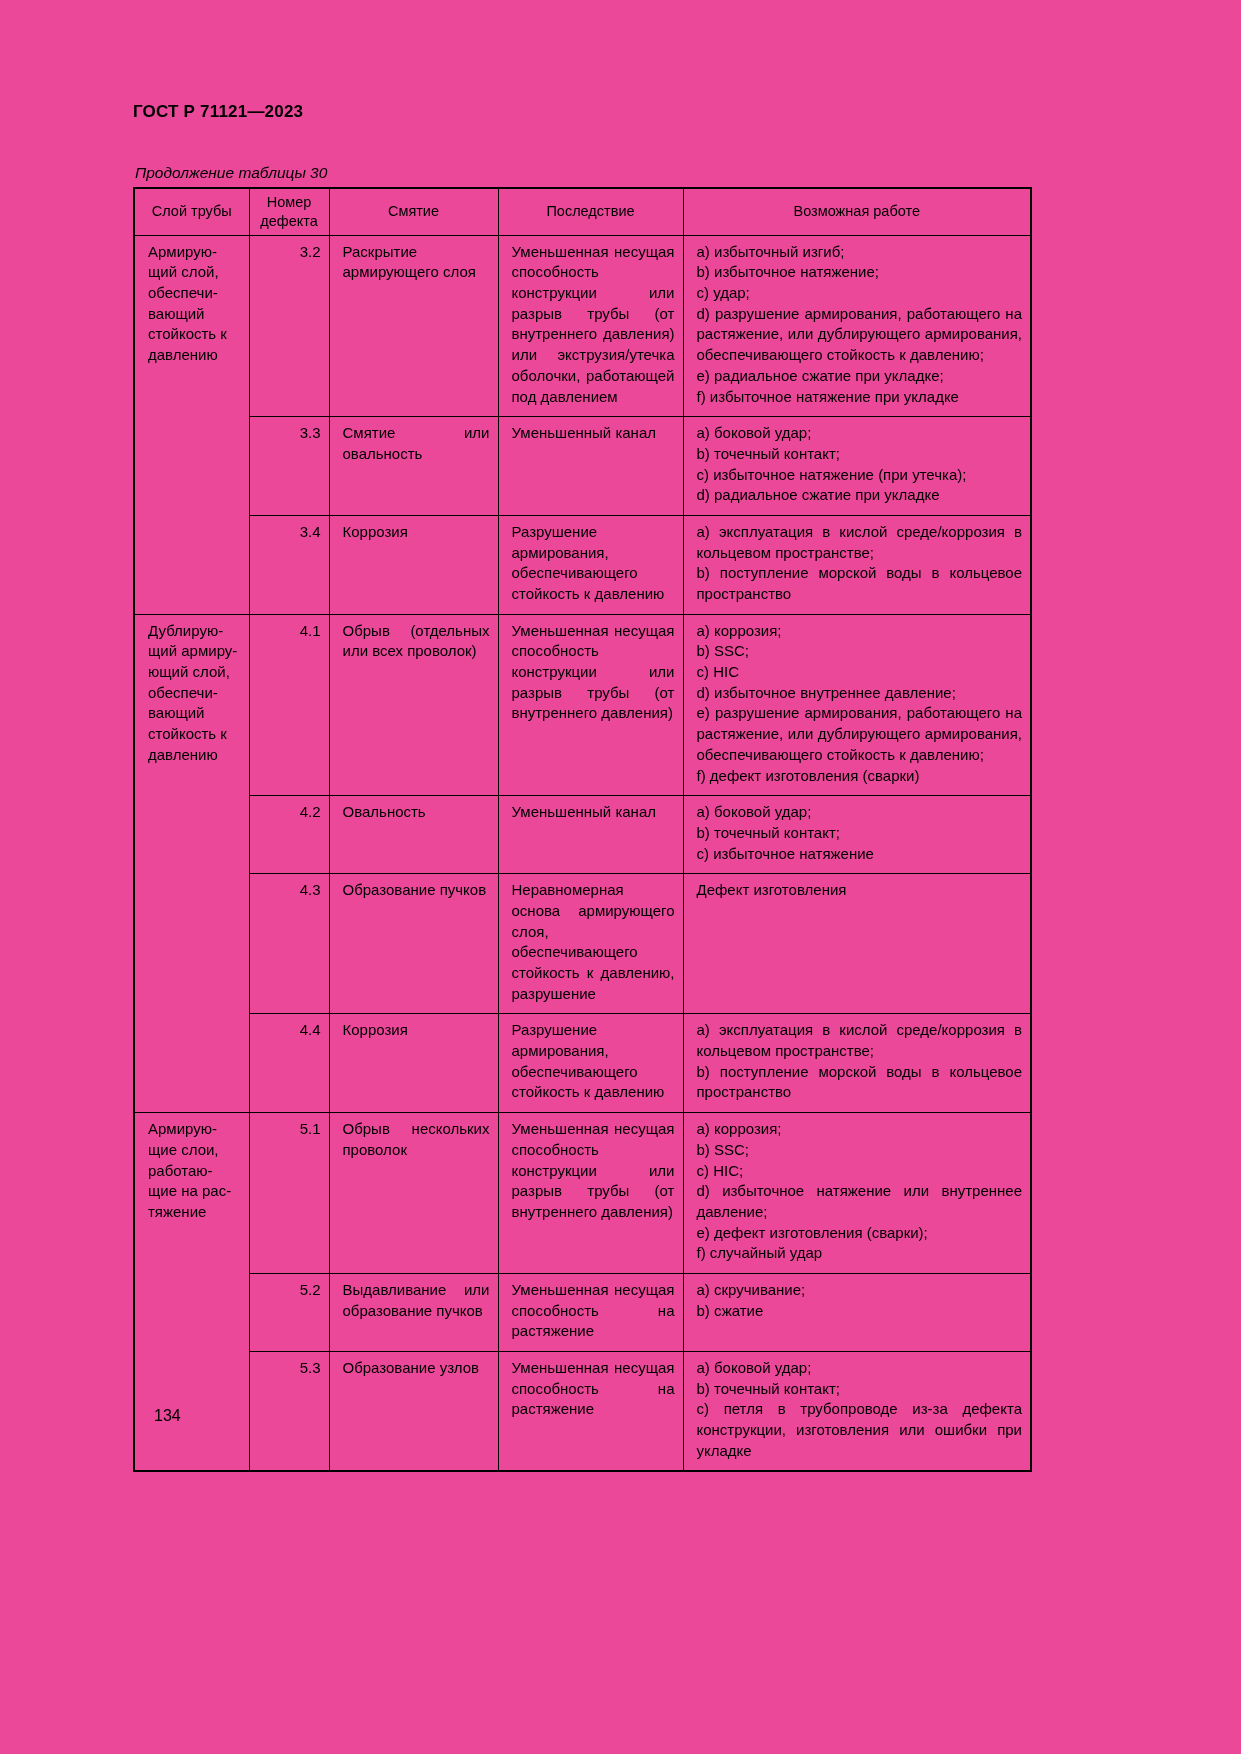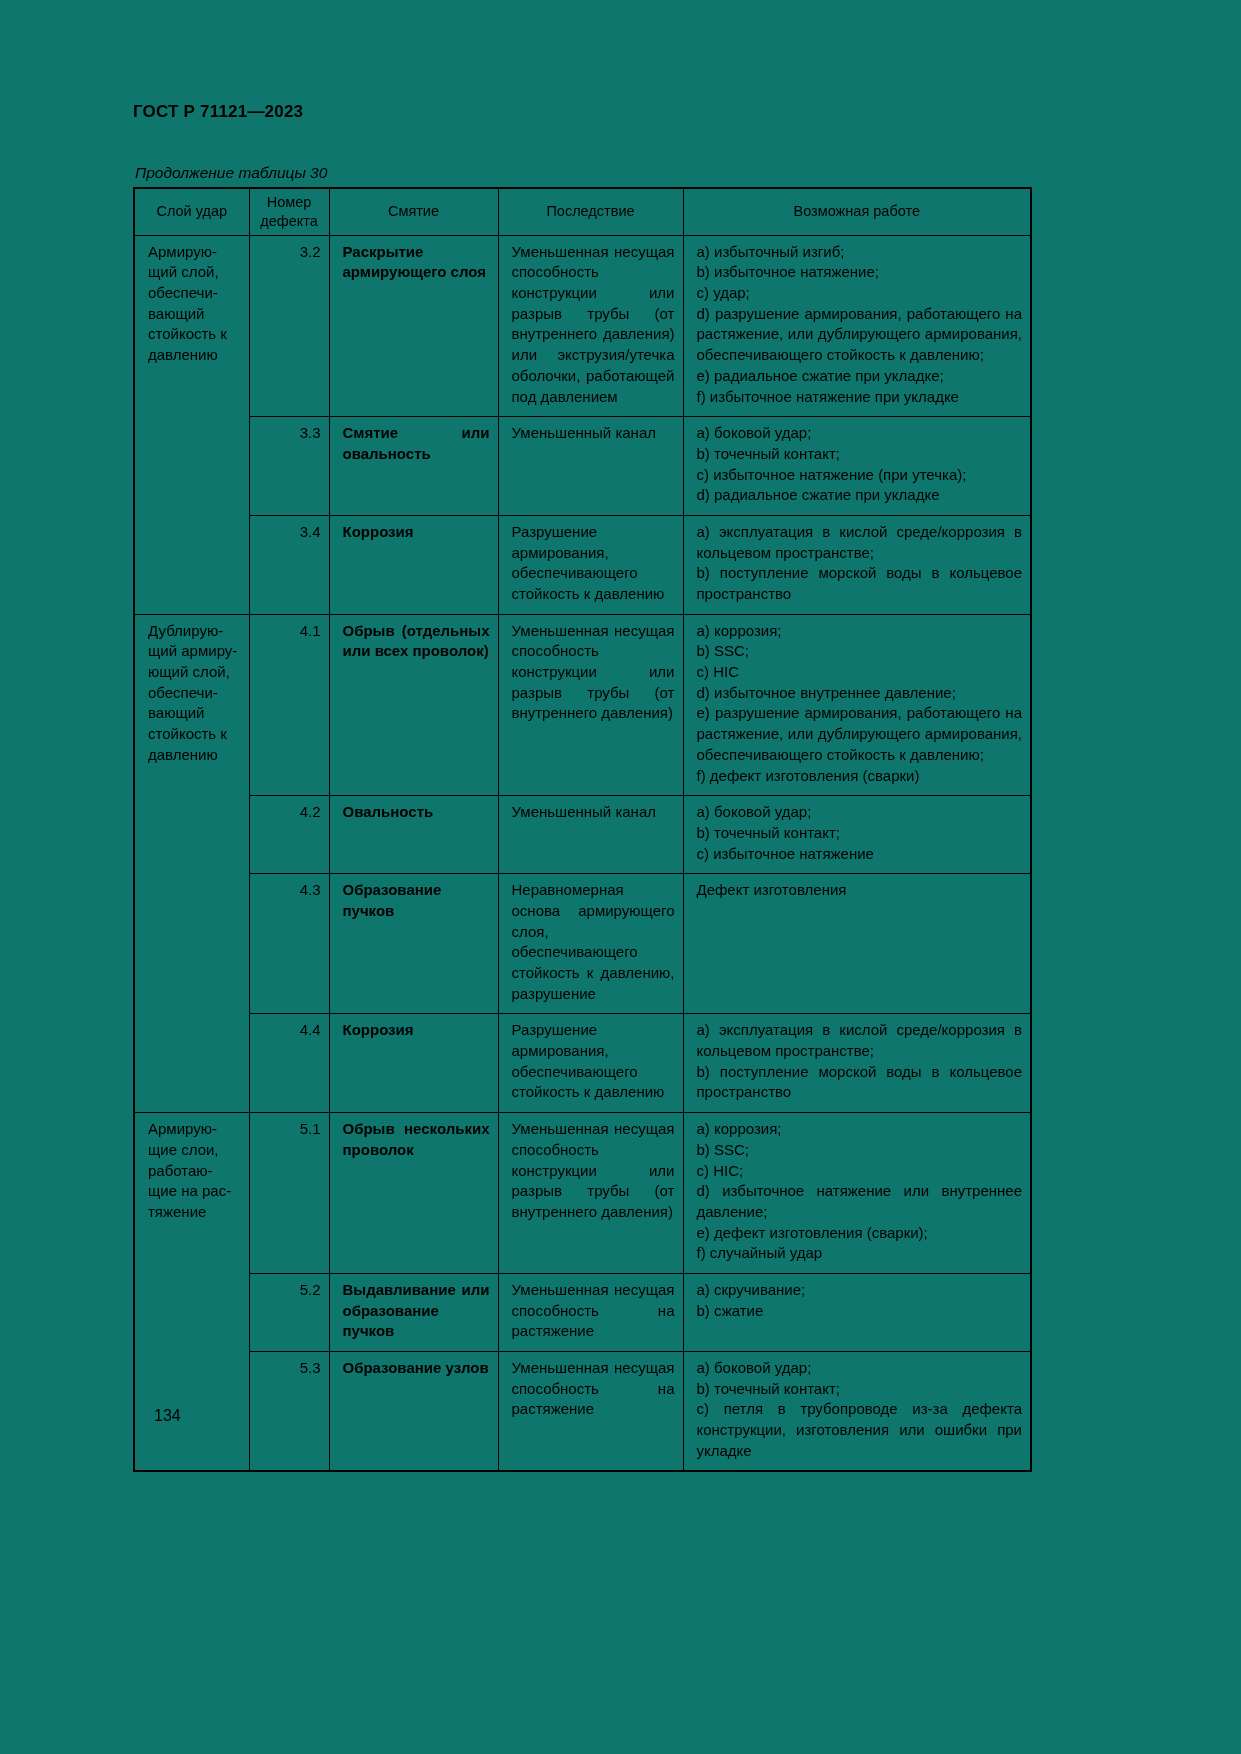--- a/index.html
+++ b/index.html
@@ -1,21 +1,21 @@
 <!DOCTYPE html>
 <html><head>
 <meta charset="utf-8">
 <style>
   * { box-sizing: border-box; }
   html, body { margin: 0; padding: 0; background: #ffffff; }
   .page {
     position: relative;
     width: 1241px;
     height: 1754px;
-    background: #0f766e;
+    background: #ec4899;
     font-family: "Liberation Sans", sans-serif;
     color: #000000;
     overflow: hidden;
   }
   .doc-code {
     position: absolute;
     left: 133px;
     top: 102px;
     font-size: 17px;
     font-weight: bold;
@@ -50,21 +50,21 @@
   }
   .defects-table td {
     border: 1px solid #000;
     font-size: 15px;
     vertical-align: top;
     padding: 6px 8px 9px 13px;
     line-height: 1.38;
   }
   td.layer-cell { white-space: pre-line; }
   td.num-cell { text-align: right; }
-  td.defect-cell { text-align: justify; font-weight: bold; }
+  td.defect-cell { text-align: justify; }
   td.cons-cell { text-align: justify; }
   td.cause-cell div { text-align: justify; }
   .page-number {
     position: absolute;
     left: 133px;
     top: 1407px;
     font-size: 16px;
     padding-left: 21px;
   }
 </style>
@@ -80,21 +80,21 @@
   <table class="defects-table">
     <colgroup>
       <col style="width:115px">
       <col style="width:80px">
       <col style="width:169px">
       <col style="width:185px">
       <col style="width:348px">
     </colgroup>
     <thead>
       <tr>
-        <th style="white-space:pre-line">Слой удар</th>
+        <th style="white-space:pre-line">Слой трубы</th>
         <th style="white-space:pre-line">Номер
 дефекта</th>
         <th>Смятие</th>
         <th>Последствие</th>
         <th>Возможная работе</th>
       </tr>
     </thead>
     <tbody>
         <tr>
           <td class="layer-cell" rowspan="3">Армирую-

